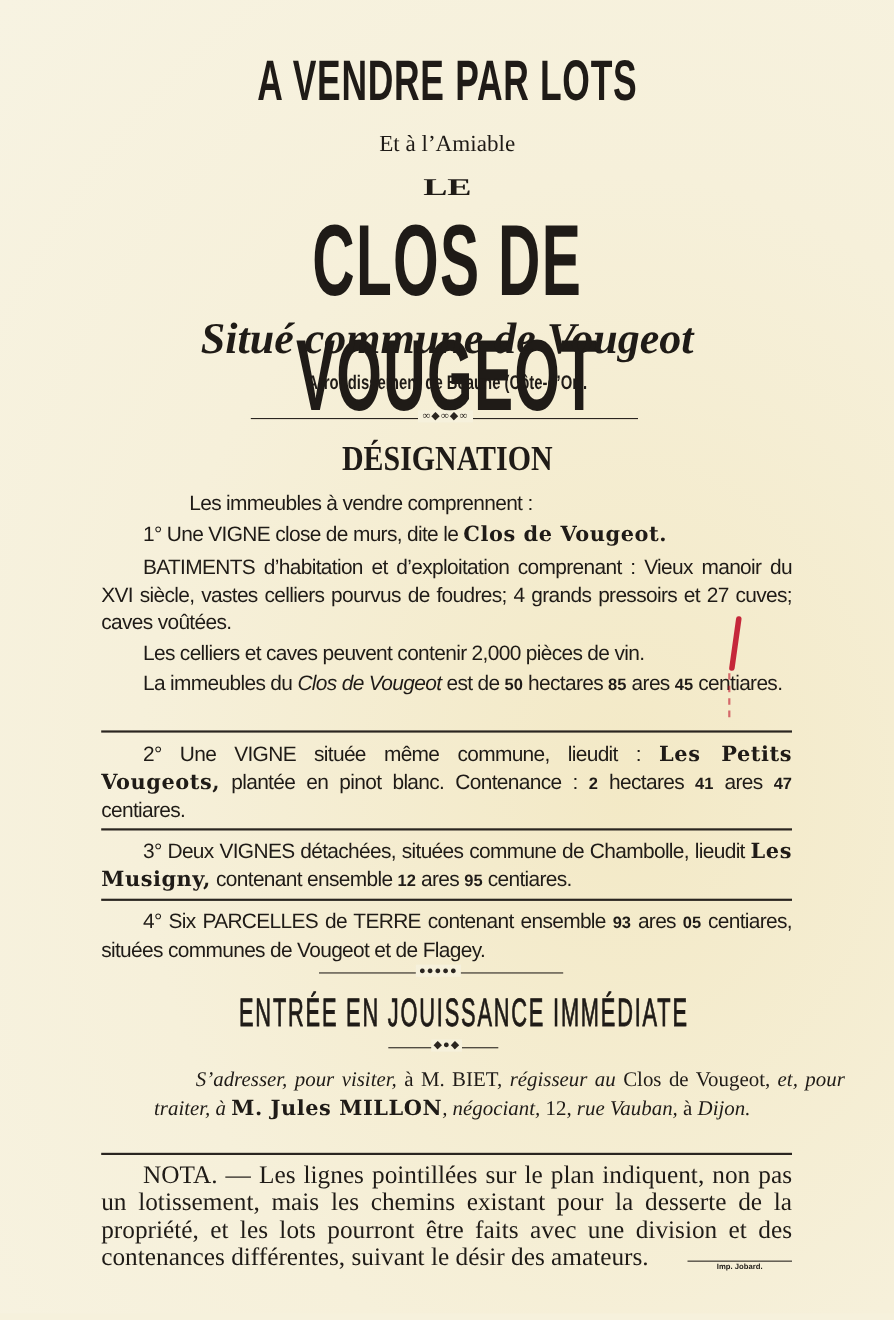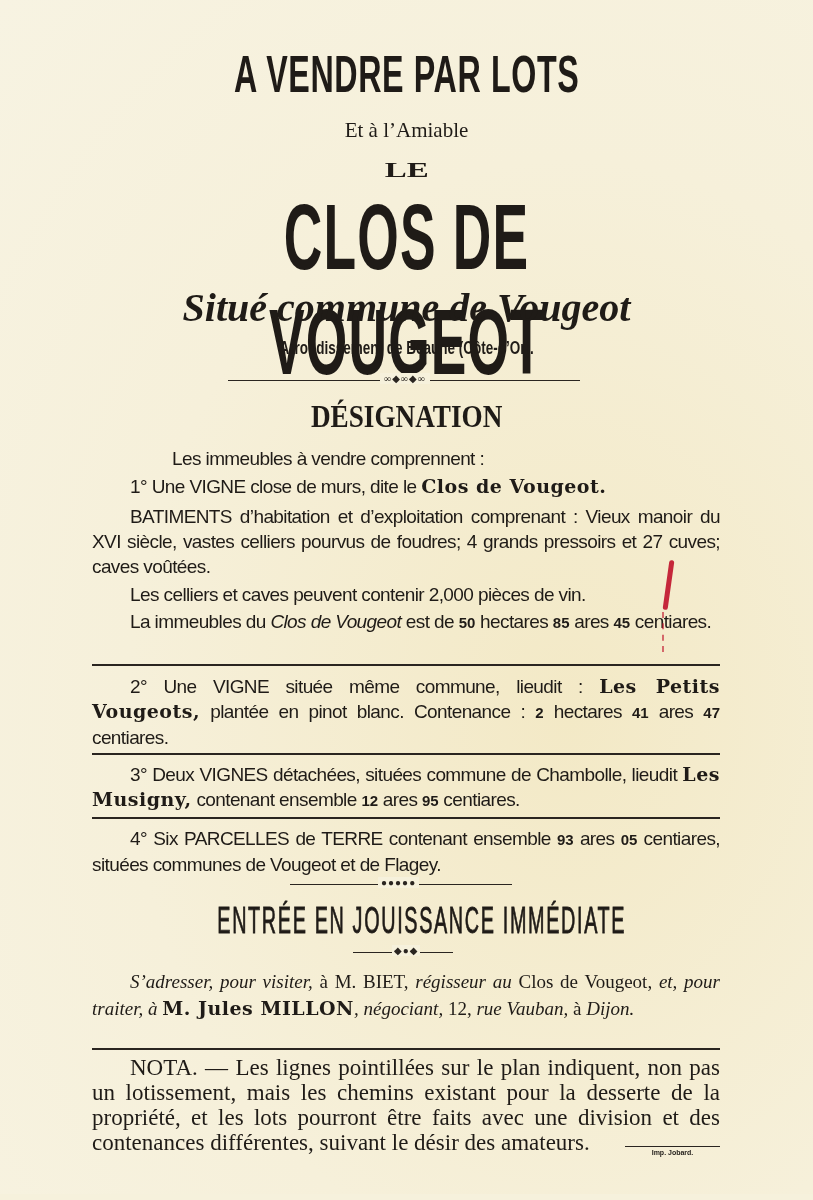--- a/index.html
+++ b/index.html
@@ -90,21 +90,21 @@
   </div>
 
   <div class="orn" style="left:290px;top:884px;width:222px;"></div>
   <div class="orn-dot" style="left:378px;top:877px;background:#f6f1dc;padding:0 3px;">●●●●●</div>
 
   <div class="c" id="t8"><span class="cond">ENTRÉE EN JOUISSANCE IMMÉDIATE</span></div>
 
   <div class="orn" style="left:353px;top:952px;width:100px;"></div>
   <div class="orn-dot" style="left:392px;top:945px;background:#f6f1dc;padding:0 2px;">◆●◆</div>
 
-  <div class="para ind ser" style="top:969px;font-size:19px;line-height:26px;">
+  <div class="para ind ser" style="top:969px;font-size:19px;line-height:26px;margin-left:48px;">
     <i>S’adresser, pour visiter,</i><span> à M. BIET, </span><i>régisseur au</i><span> Clos de Vougeot, </span><i>et, pour traiter, à </i><span class="blk">M. Jules MILLON</span><i>, négociant,</i><span> 12, </span><i>rue Vauban,</i><span> à </span><i>Dijon.</i>
   </div>
 
   <div class="rule" style="top:1048px;"></div>
 
   <div class="para ind ser" style="top:1055px;font-size:23px;line-height:25px;">NOTA. — Les lignes pointillées sur le plan indiquent, non pas un lotissement, mais les chemins existant pour la desserte de la propriété, et les lots pourront être faits avec une division et des contenances différentes, suivant le désir des amateurs.</div>
 
   <div class="imp">Imp. Jobard.</div>
 
 </div>

